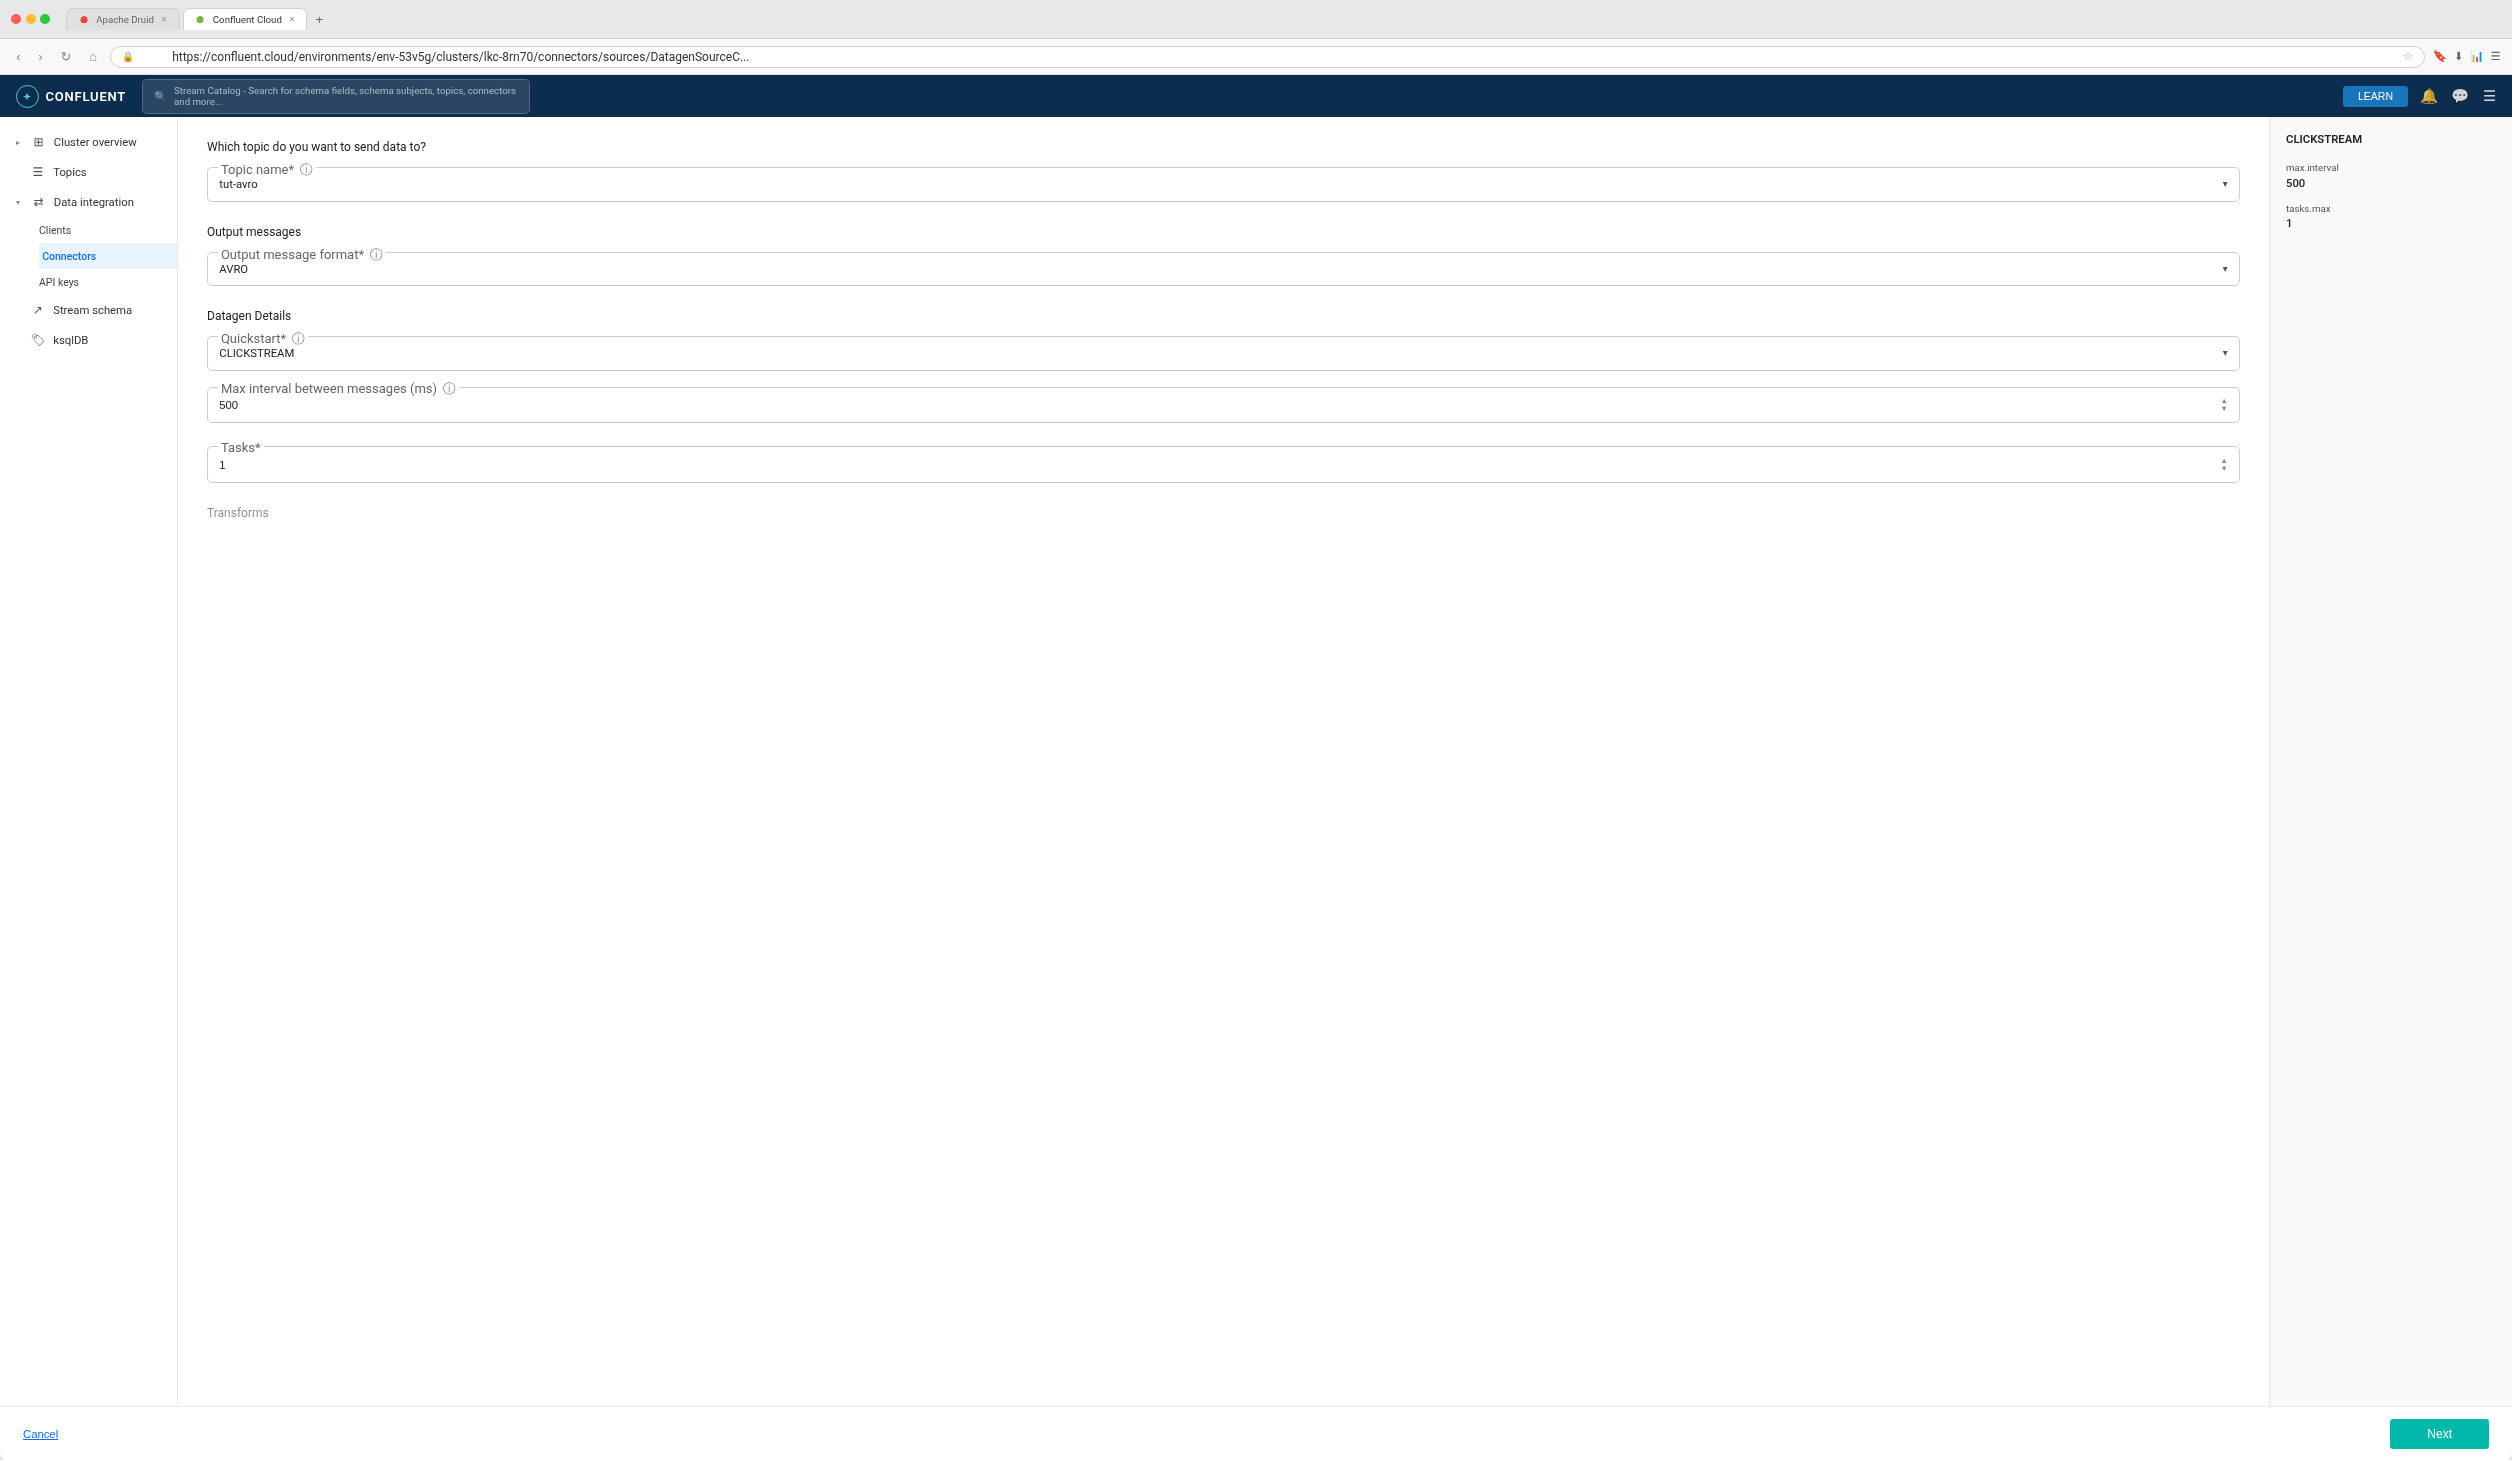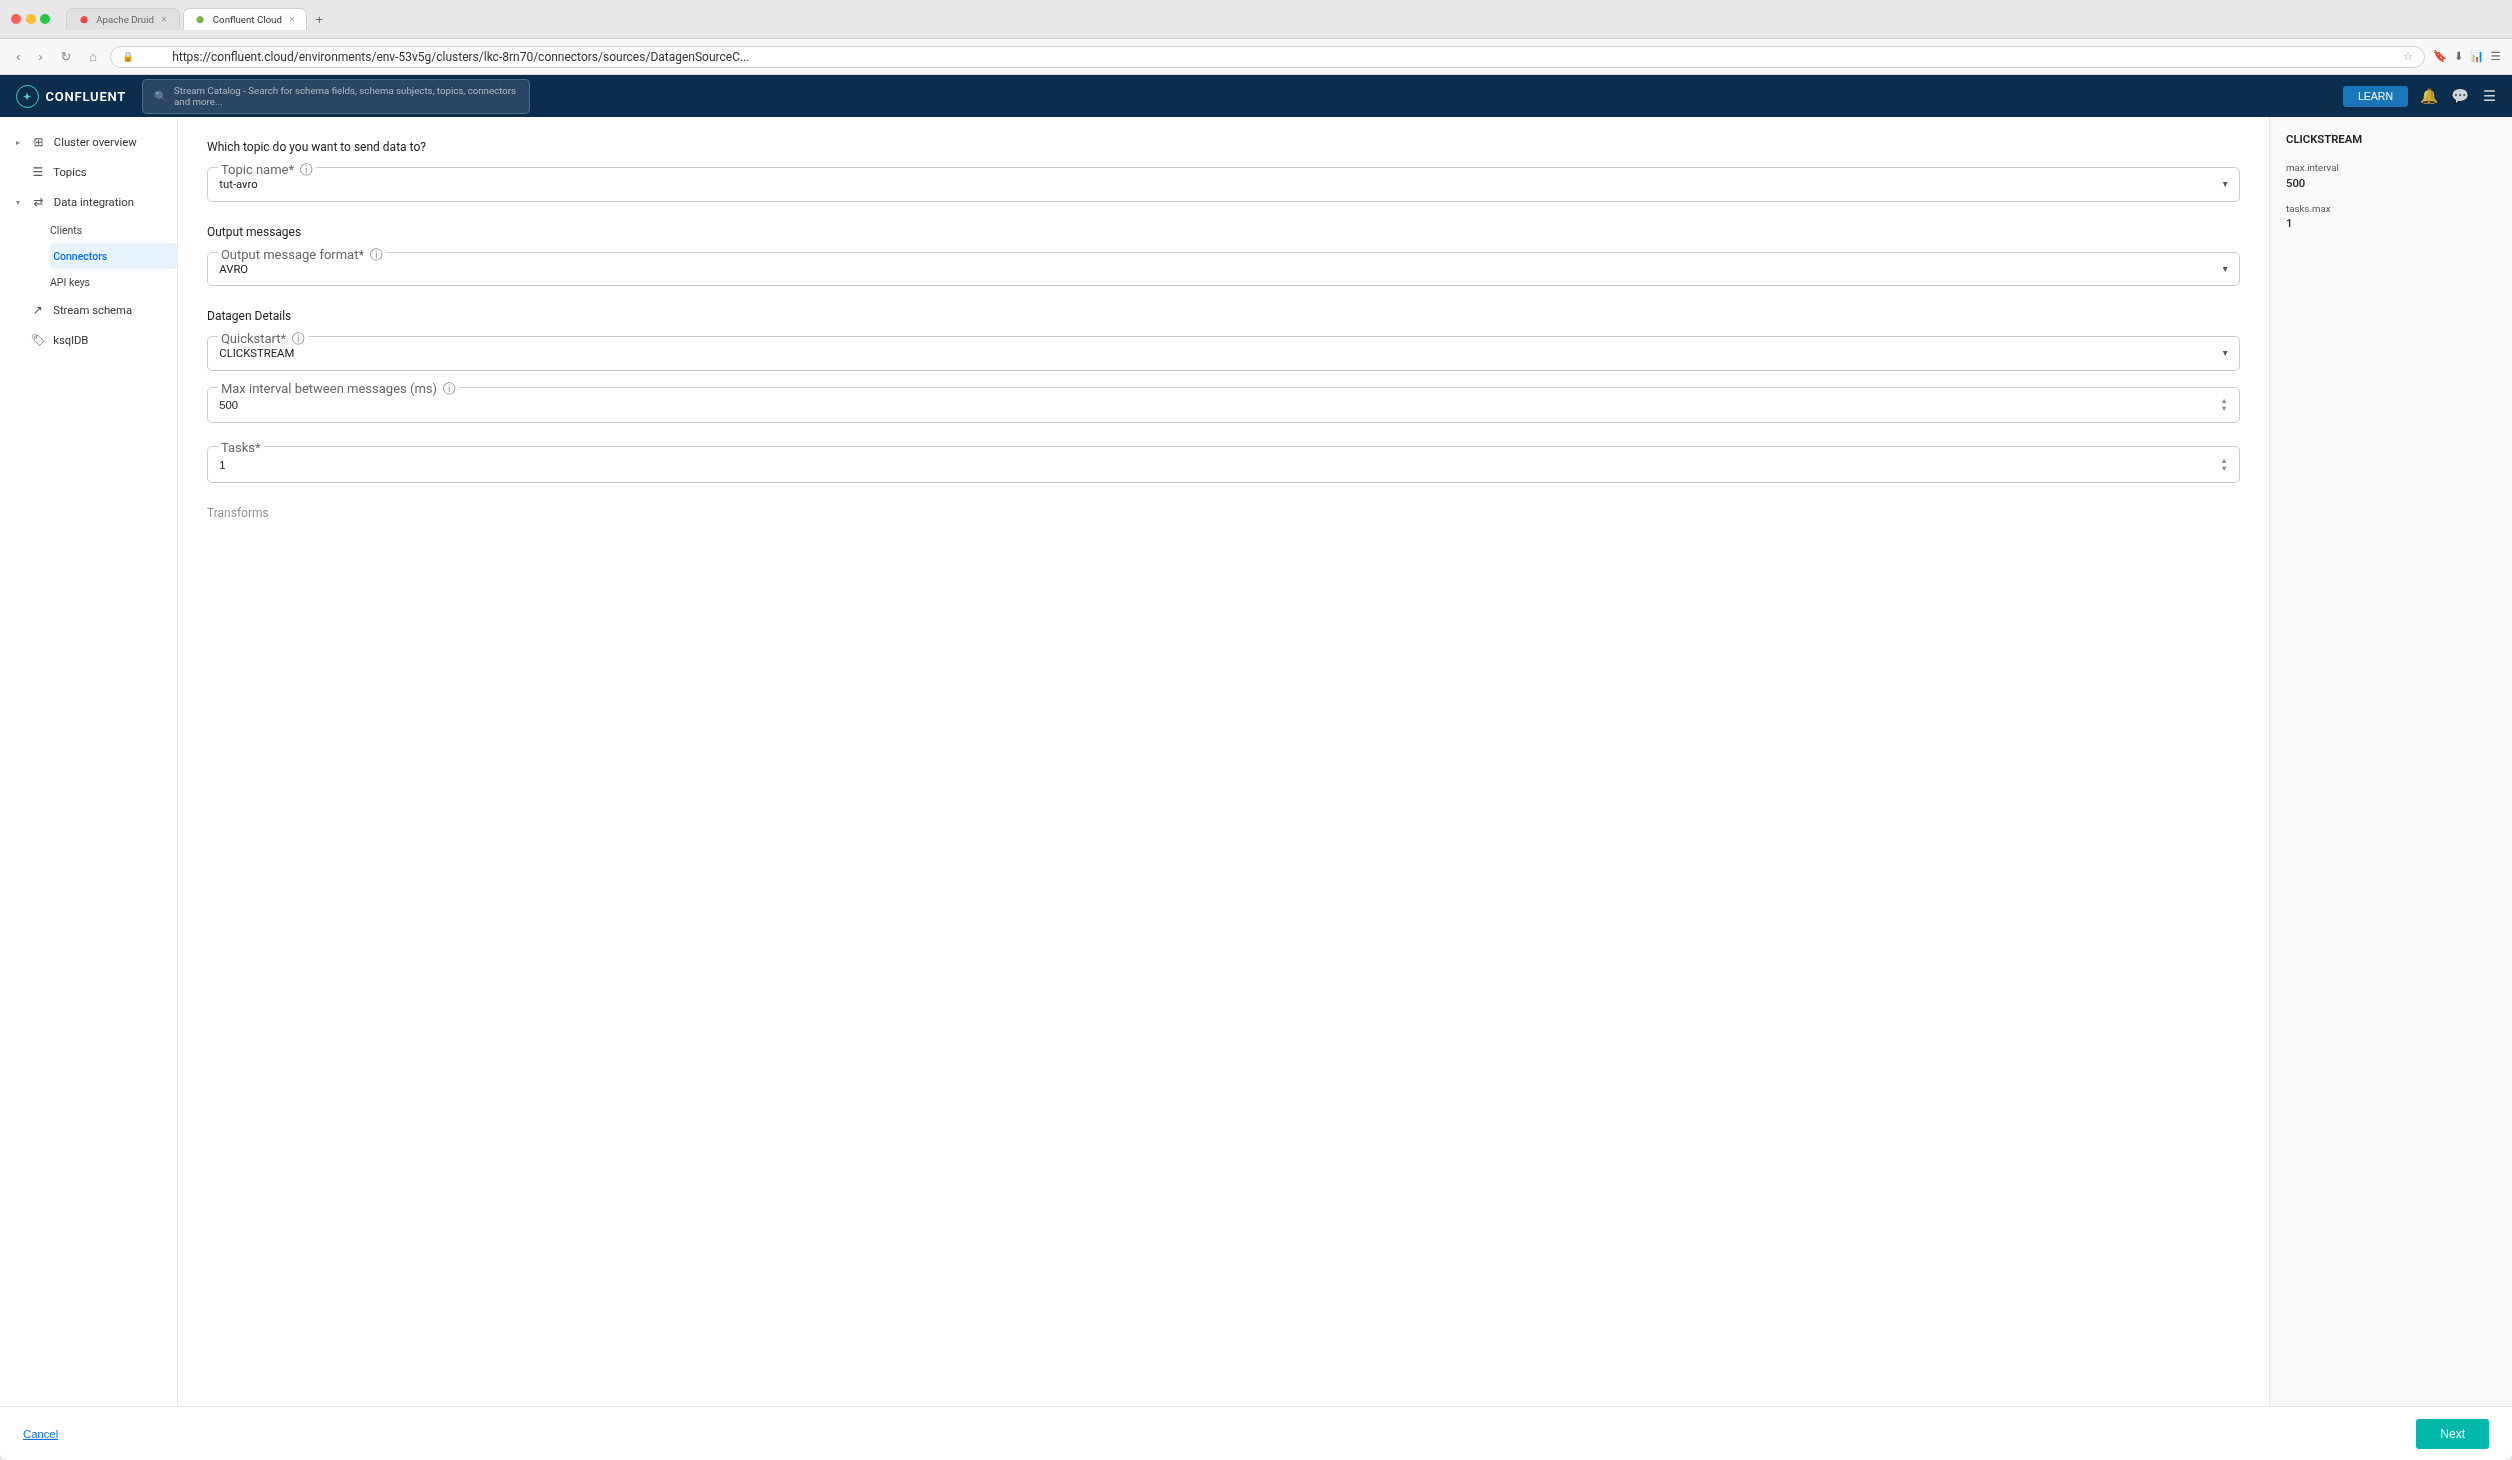--- a/index.html
+++ b/index.html
@@ -37,21 +37,21 @@
     .learn-btn { background: #1976b8; color: #fff; border: none; border-radius: 3.2px; padding: 4.9px 14.6px; font-size: 10.5px; font-weight: 500; cursor: pointer; margin-left: 8px; }
     .header-icon { color: rgba(255,255,255,0.8); font-size: 14.6px; cursor: pointer; }
 
     
     .main-layout { display: flex; flex: 1; overflow: hidden; }
 
     
     .sidebar { width: 178px; background: #fff; border-right: 0.8px solid #e8e8e8; padding: 9.7px 0; flex-shrink: 0; overflow-y: auto; }
     .sidebar-item { display: flex; align-items: center; gap: 8px; padding: 8px 16px; font-size: 11.3px; color: #333; cursor: pointer; border-radius: 0; }
     .sidebar-item .item-icon { width: 14.6px; text-align: center; color: #555; font-size: 12px; }
-    .sidebar-sub { padding-left: 50px; }
+    .sidebar-sub { padding-left: 39px; }
     .sidebar-sub-item { padding: 6.5px 16px 6.5px 0; font-size: 10.5px; color: #444; cursor: pointer; display: block; }
     .sidebar-sub-item.active { color: #0d6efd; font-weight: 500; background: #e8f4fd; padding-left: 3.2px; border-radius: 3.2px; }
     .expand-icon { font-size: 8px; color: #888; margin-right: 3.2px; }
 
     
     .content-area { flex: 1; display: flex; overflow: hidden; }
     .main-content { flex: 1; padding: 23px 29px; overflow-y: auto; background: #fff; }
     .section-label { font-size: 12px; font-weight: 400; color: #222; margin-bottom: 13px; }
 
     
@@ -69,21 +69,21 @@
     
     .right-panel { width: 243px; background: #f9f9f9; border-left: 0.8px solid #e8e8e8; padding: 16px; overflow-y: auto; }
     .panel-item { margin-bottom: 13px; }
     .panel-item-label { font-size: 9.7px; color: #555; margin-bottom: 3.2px; }
     .panel-item-value { font-size: 11.3px; color: #222; font-weight: 500; }
     .panel-highlight { font-size: 11.3px; font-weight: 600; color: #222; margin-bottom: 16px; }
 
     
     .footer { display: flex; justify-content: space-between; align-items: center; padding: 11.3px 23px; background: #fff; border-top: 0.8px solid #e8e8e8; }
     .cancel-link { color: #0d6efd; text-decoration: underline; font-size: 11.3px; cursor: pointer; background: none; border: none; }
-    .next-btn { background: #00b8a9; color: #fff; border: none; border-radius: 3.2px; padding: 8px 24px; font-size: 12px; font-weight: 500; cursor: pointer; }
+    .next-btn { background: #00b8a9; color: #fff; border: none; border-radius: 3.2px; padding: 8px 37px; font-size: 12px; font-weight: 500; cursor: pointer; }
   </style>
 </head>
 <body>
 
 <div class="browser-frame">
 
   <div class="browser-titlebar">
     <div class="traffic-lights">
       <div class="traffic-light tl-red"></div>
       <div class="traffic-light tl-yellow"></div>

